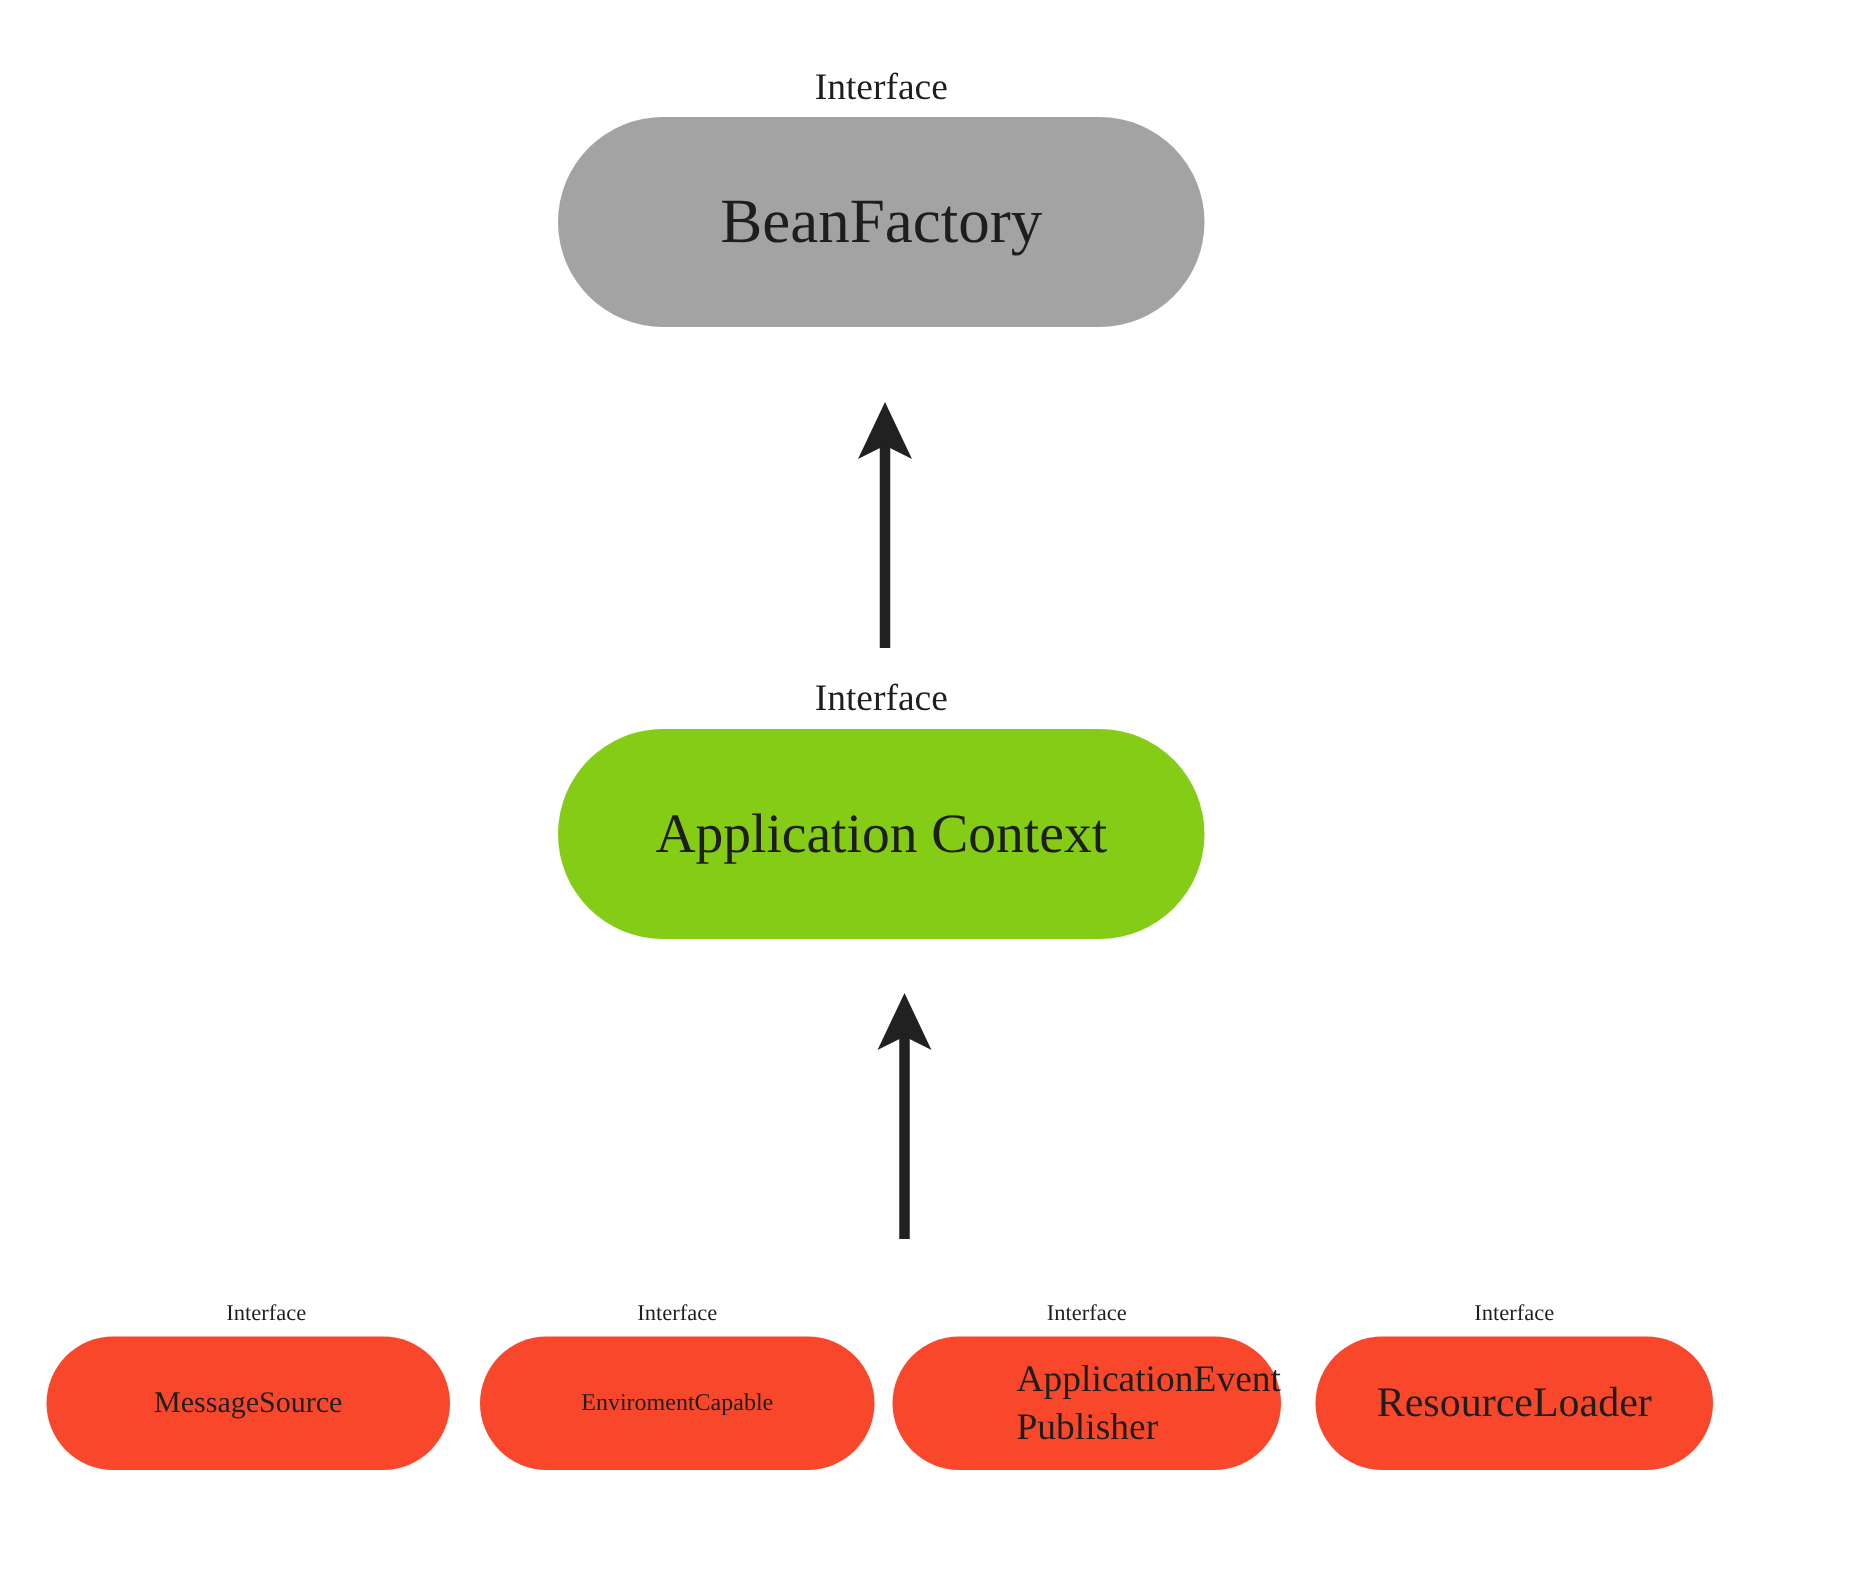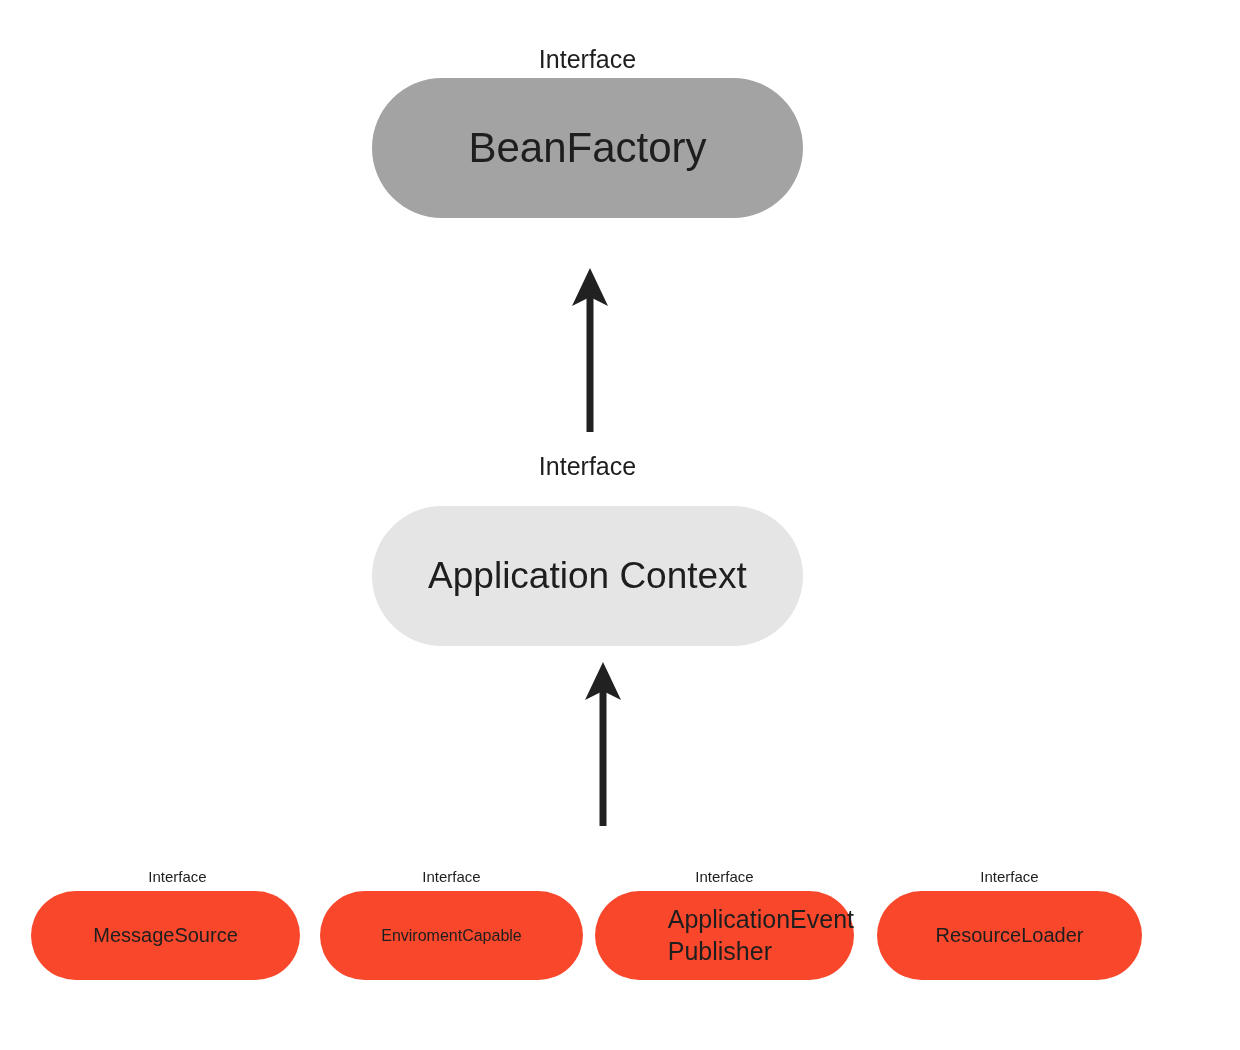--- a/index.html
+++ b/index.html
@@ -1,21 +1,21 @@
 <!DOCTYPE html>
 <html><head>
 <meta charset="utf-8">
 <style>
   html, body { margin: 0; padding: 0; background: #ffffff; }
   .canvas {
     position: relative;
     width: 1240px;
     height: 1050px;
     background: #ffffff;
-    font-family: Liberation Sans, sans-serif;
+    font-family: Liberation Serif, serif;
     color: #1e1e1e;
     overflow: hidden;
   }
   .iface-label {
     position: absolute;
     text-align: center;
     font-size: 25px;
     color: #1e1e1e;
   }
   .iface-label.small { font-size: 15px; }
@@ -24,33 +24,33 @@
     display: flex;
     align-items: center;
     justify-content: center;
     color: #1e1e1e;
   }
   .pill-beanfactory {
     left: 372px; top: 78px; width: 431px; height: 140px;
     background: #a3a3a3; border-radius: 70px; font-size: 42px;
   }
   .pill-appcontext {
-    left: 372px; top: 506px; width: 431px; height: 140px;
-    background: #e5e5e5; border-radius: 70px; font-size: 37px;
+    left: 372px; top: 486px; width: 431px; height: 140px;
+    background: #84cc16; border-radius: 70px; font-size: 37px;
   }
   .pill-bottom {
     top: 891px; height: 89px;
     background: #f9472b; border-radius: 45px;
   }
   .pill-msgsource   { left: 31px;  width: 269px; font-size: 20px; }
   .pill-envcapable  { left: 320px; width: 263px; font-size: 16px; }
   .pill-appevent    { left: 595px; width: 259px; font-size: 25px;
                       justify-content: flex-end; padding-left: 33px;
                       box-sizing: border-box; }
-  .pill-resloader   { left: 877px; width: 265px; font-size: 20px; }
+  .pill-resloader   { left: 877px; width: 265px; font-size: 28px; }
   .multiline { white-space: pre-line; line-height: 1.25; text-align: left; }
   .label-top-bean { left: 372px; top: 45px;  width: 431px; }
   .label-top-app  { left: 372px; top: 452px; width: 431px; }
   .label-b1 { left: 43px;  top: 868px; width: 269px; }
   .label-b2 { left: 320px; top: 868px; width: 263px; }
   .label-b3 { left: 595px; top: 868px; width: 259px; }
   .label-b4 { left: 877px; top: 868px; width: 265px; }
   .arrow { position: absolute; }
   .arrow-1 { left: 566px; top: 266px; }
   .arrow-2 { left: 579px; top: 660px; }

